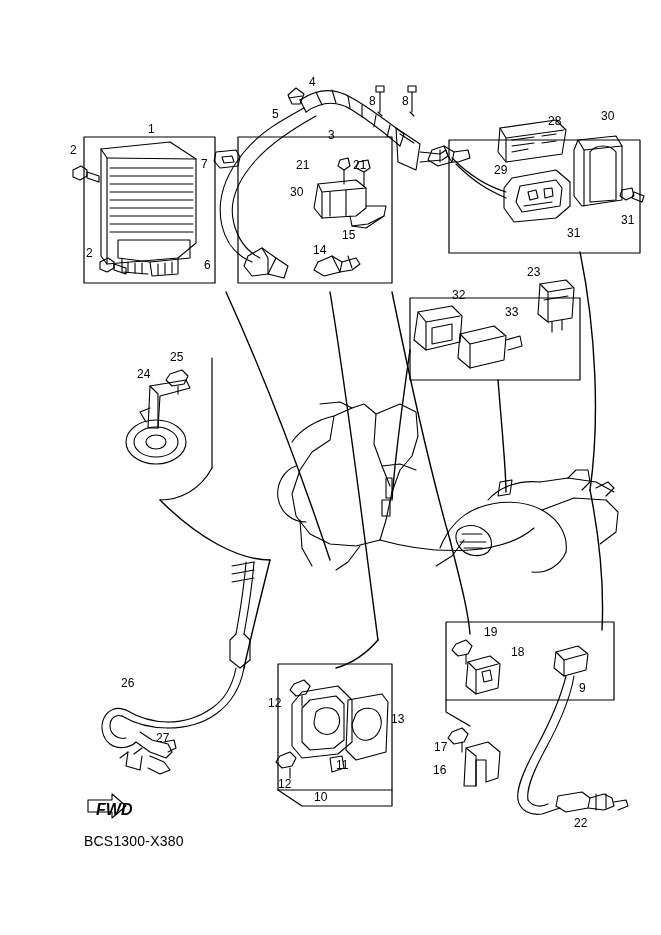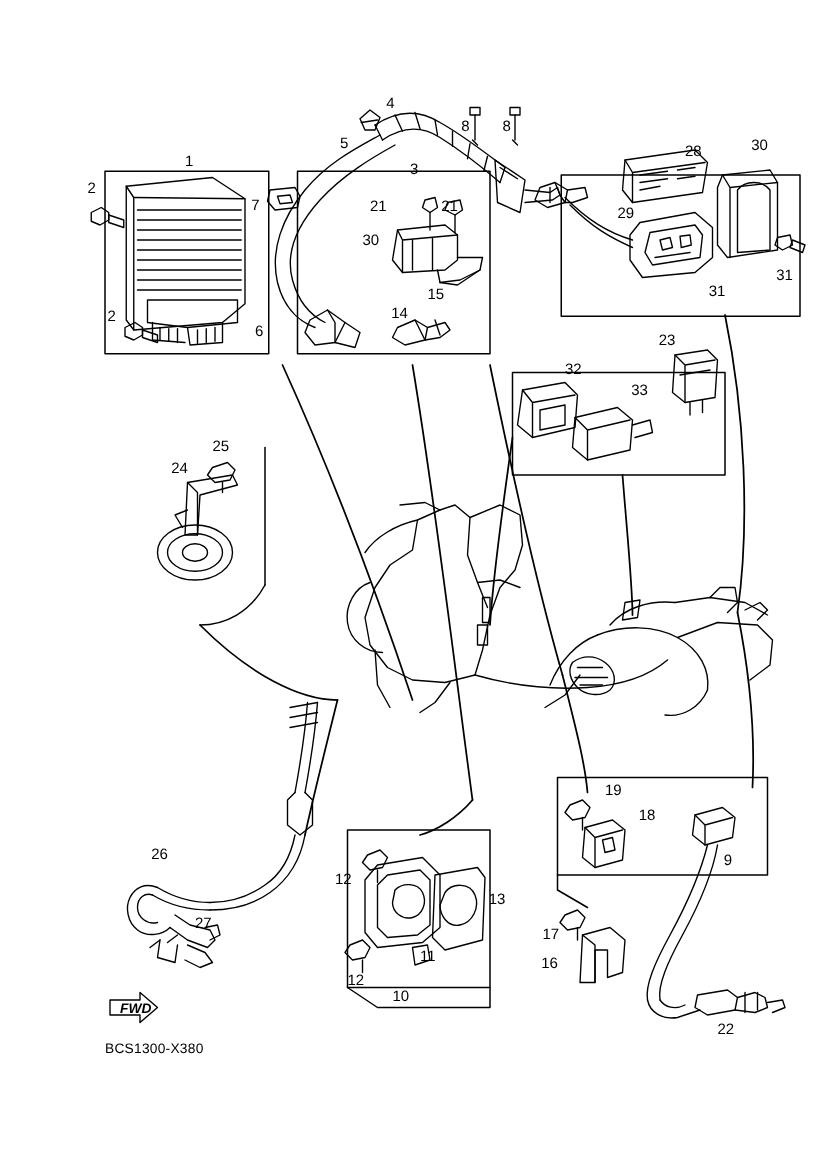--- a/index.html
+++ b/index.html
@@ -1,21 +1,21 @@
 <!DOCTYPE html>
 <html><head>
 <meta charset="utf-8">
 <style>
   html,body{margin:0;padding:0;background:#ffffff;}
   body{width:661px;height:935px;position:relative;font-family:"Liberation Sans",sans-serif;overflow:hidden;}
   #sheet{position:absolute;left:0;top:0;width:661px;height:935px;}
   svg{display:block;}
   .lbl{position:absolute;font-size:12px;color:#000;font-family:"Liberation Sans",sans-serif;line-height:12px;white-space:nowrap;}
-  .code{position:absolute;font-size:11px;color:#000;font-family:"Liberation Sans",sans-serif;letter-spacing:.2px;}
-  .fwdtxt{position:absolute;left:96px;top:801px;font-size:11px;font-weight:bold;font-style:italic;color:#000;font-family:"Liberation Sans",sans-serif;}
+  .code{position:absolute;font-size:14px;color:#000;font-family:"Liberation Sans",sans-serif;letter-spacing:.2px;}
+  .fwdtxt{position:absolute;left:96px;top:801px;font-size:16px;font-weight:bold;font-style:italic;color:#000;font-family:"Liberation Sans",sans-serif;}
 </style>
 </head>
 <body>
 
 <div id="sheet">
 <svg width="661" height="935" viewBox="0 0 661 935">
   <g fill="none" stroke="#000" stroke-width="1.1" stroke-linecap="round" stroke-linejoin="round">
 
     <path d="M84 137 H215 V283 H84 Z" stroke-width="1.2"></path>
     <path d="M215 283 L226 292 M84 283 L84 292 L226 292" stroke="none"></path>

